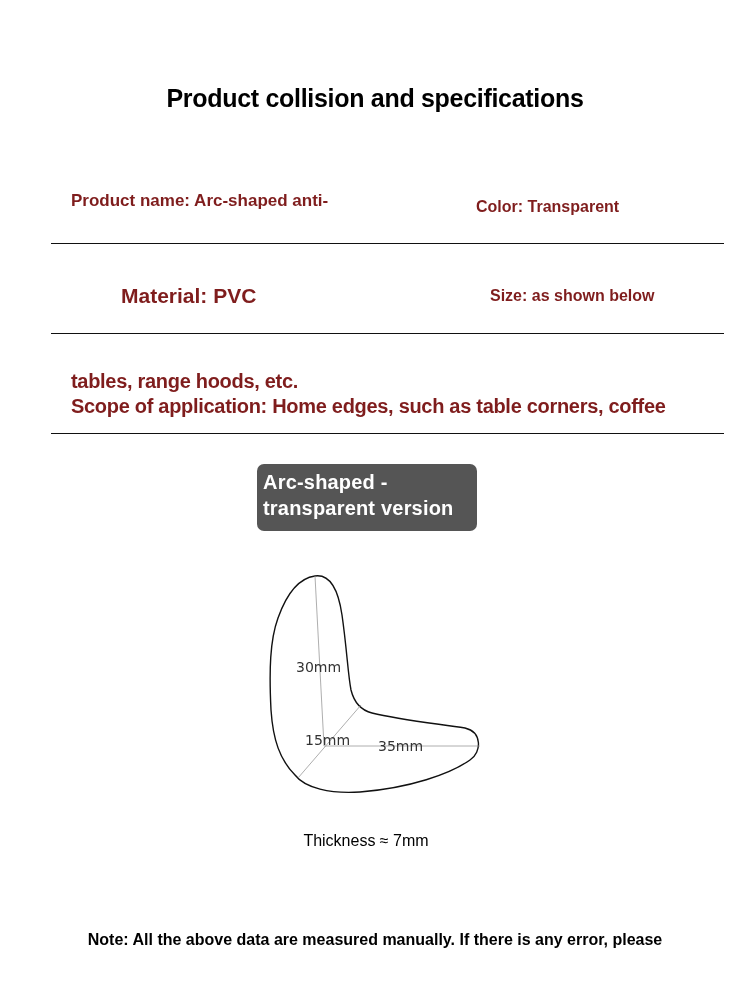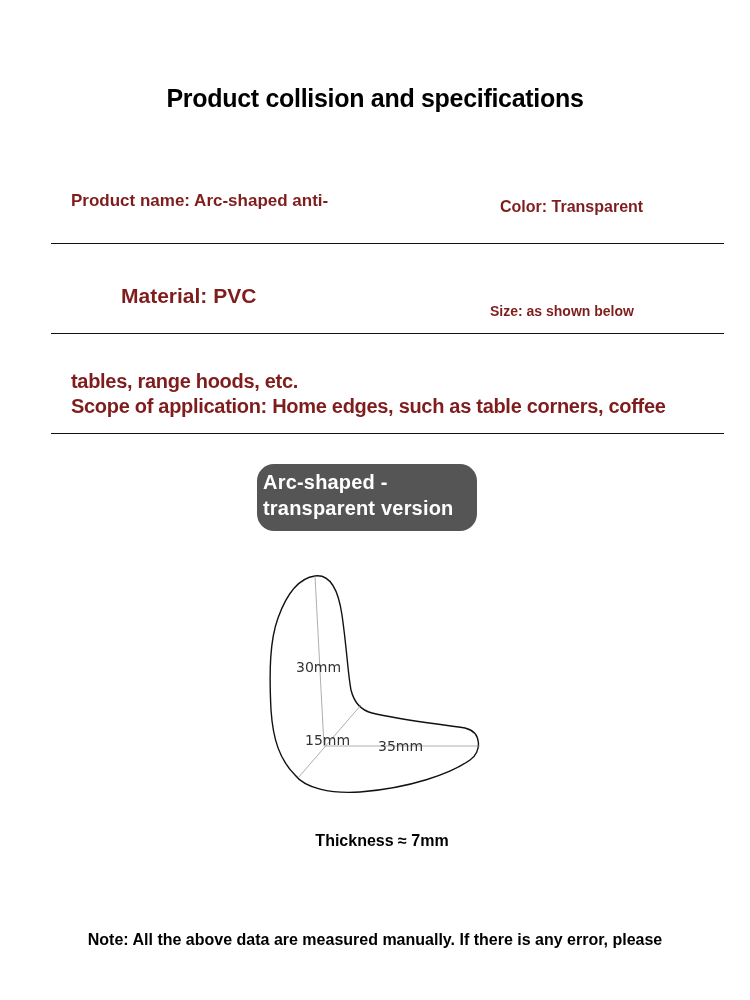--- a/index.html
+++ b/index.html
@@ -3,43 +3,43 @@
   <meta charset="utf-8">
   <style>
     html, body { margin: 0; padding: 0; background: #ffffff; }
     body { width: 750px; height: 1000px; position: relative; overflow: hidden;
            font-family: "Liberation Sans", sans-serif; color: #000; }
     .title { position: absolute; left: 0; width: 750px; top: 84px; text-align: center;
              font-size: 25px; font-weight: bold; letter-spacing: -0.3px; }
     .row-text { position: absolute; font-weight: bold; color: #7f1d1d; }
     .divider { position: absolute; left: 51px; width: 673px; height: 0; border-top: 1.5px solid #111; }
     .badge { position: absolute; left: 257px; top: 464px; width: 220px; height: 67px;
-             background: #555555; border-radius: 17px; color: #fff; font-weight: bold;
+             background: #555555; border-radius: 7px; color: #fff; font-weight: bold;
              font-size: 20px; line-height: 26px; box-sizing: border-box; padding: 5px 0 0 6px;
              letter-spacing: 0.2px; }
     .diagram { position: absolute; left: 250px; top: 560px; }
     .dim-label { font-family: "DejaVu Sans", sans-serif; font-size: 14px; fill: #333; }
     .thickness { position: absolute; left: 0; width: 732px; top: 832px; text-align: center;
-                 font-size: 16px; font-weight: bold; margin-left: 16px; }
+                 font-size: 16px; font-weight: normal; }
     .note { position: absolute; left: 40px; width: 670px; top: 897px; text-align: center;
             font-size: 16px; font-weight: bold; line-height: 21px; margin-top: 32px; }
   </style>
 </head>
 <body>
 
 <div class="title">Product collision and specifications</div>
 
 <div class="row-text" style="left:71px; top:190px; font-size:17px; line-height:22px;">
   <div>Product name: Arc-shaped anti-</div>
 </div>
-<div class="row-text" style="left:500px; top:198px; font-size:16px;">Color: Transparent</div>
+<div class="row-text" style="left:476px; top:198px; font-size:16px;">Color: Transparent</div>
 <div class="divider" style="top:243px;"></div>
 
 <div class="row-text" style="left:73px; top:284px; font-size:21px;margin-left:48px;">Material: PVC</div>
-<div class="row-text" style="left:490px; top:287px; font-size:14px;margin-top:16px;">Size: as shown below</div>
+<div class="row-text" style="left:490px; top:287px; font-size:16px;">Size: as shown below</div>
 <div class="divider" style="top:333px;"></div>
 
 <div class="row-text" style="left:71px; top:369px; font-size:20px; line-height:25px; letter-spacing:-0.3px;">
   <div>tables, range hoods, etc.</div>
   <div>Scope of application: Home edges, such as table corners, coffee</div>
 </div>
 <div class="divider" style="top:433px;"></div>
 
 <div class="badge">
   <div>Arc-shaped -</div>

